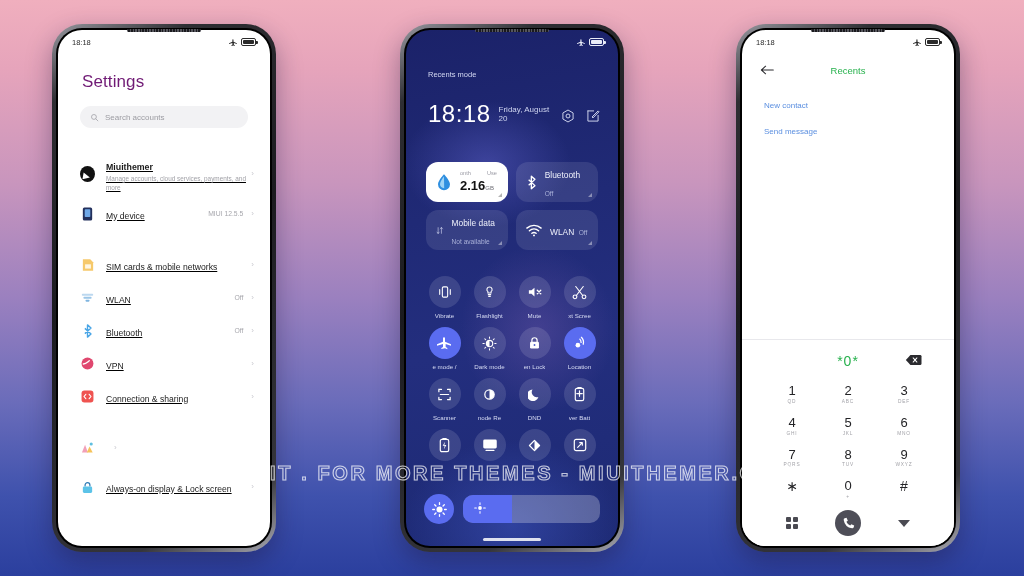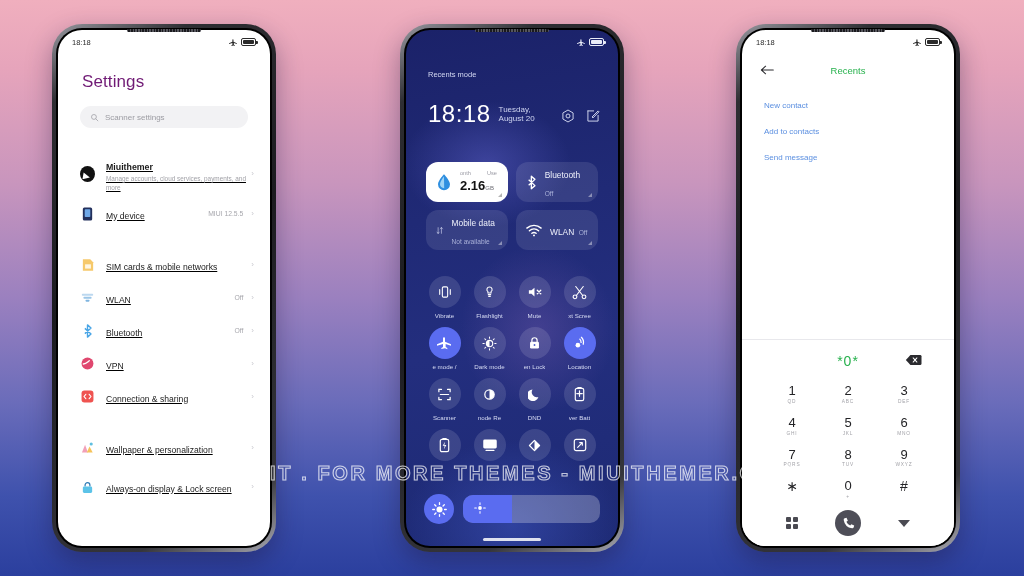--- a/index.html
+++ b/index.html
@@ -309,21 +309,21 @@
         </span>
       </div>
 
       <div class="settings-title">Settings</div>
 
       <div class="search-box">
         <svg class="srch-ico" viewBox="0 0 24 24">
           <circle cx="10.5" cy="10.5" r="6.5" fill="none" stroke="#a3a3a9" stroke-width="2.2"></circle>
           <line x1="15.5" y1="15.5" x2="21" y2="21" stroke="#a3a3a9" stroke-width="2.2" stroke-linecap="round"></line>
         </svg>
-        <span class="ph">Scanner settings</span>
+        <span class="ph">Search accounts</span>
       </div>
 
       <div class="settings-list">
 
         <div class="gap-sm"></div>
 
         <div class="set-row tall">
           <span class="set-ico">
               <span class="avatar-dark shape"></span>
             </span>
@@ -423,23 +423,20 @@
         <div class="gap-md"></div>
 
         <div class="set-row">
           <span class="set-ico">
             <svg width="13" height="13" viewBox="0 0 14 14">
               <path d="M1 12.4 4.4 4l3 8.4z" fill="#f2a0b8"></path>
               <path d="M6.2 12.4 9.2 6l3.4 6.4z" fill="#f6c35a"></path>
               <circle cx="11" cy="3.2" r="1.7" fill="#5fbfe0"></circle>
             </svg>
           </span>
-          <span class="set-mid">
-            <span class="set-label">Wallpaper &amp; personalization</span>
-          </span>
           <span class="set-val"></span>
           <span class="chev">›</span>
         </div>
 
         <div class="set-row tall">
           <span class="set-ico">
             <svg width="13" height="13" viewBox="0 0 14 14">
               <path d="M4.4 6V4.4a2.6 2.6 0 0 1 5.2 0V6" fill="none" stroke="#2e7bb5" stroke-width="1.3"></path>
               <rect x="2" y="5.8" width="10" height="7" rx="1.4" fill="#5cc3e8"></rect>
             </svg>
@@ -470,21 +467,21 @@
           <span class="battery">
               <i></i>
             </span>
         </span>
       </div>
 
       <div class="cc-airplane">Recents mode</div>
 
       <div class="cc-clockrow">
         <span class="cc-time">18:18</span>
-        <span class="cc-date">Tuesday, August 20</span>
+        <span class="cc-date">Friday, August 20</span>
         <span class="cc-actions">
           <svg width="14" height="14" viewBox="0 0 22 22">
             <path d="M11 1.6 19 6.2v9.6L11 20.4 3 15.8V6.2z" fill="none" stroke="#dfe4f8" stroke-width="1.4" stroke-linejoin="round"></path>
             <circle cx="11" cy="11" r="3.1" fill="none" stroke="#dfe4f8" stroke-width="1.4"></circle>
           </svg>
           <svg width="14" height="14" viewBox="0 0 22 22">
             <path d="M3 3h9M3 3v16h16v-9" fill="none" stroke="#dfe4f8" stroke-width="1.4" stroke-linecap="round"></path>
             <path d="M9.5 12.5 19 3l1.4 1.4L11 14z" fill="none" stroke="#dfe4f8" stroke-width="1.4" stroke-linejoin="round"></path>
           </svg>
         </span>
@@ -751,21 +748,20 @@
 
       <div class="dial-head">
         <svg class="back-arrow" viewBox="0 0 20 16">
           <path d="M19 8H2M2 8l6-5.4M2 8l6 5.4" fill="none" stroke="#2b2b2f" stroke-width="1.5" stroke-linecap="round" stroke-linejoin="round"></path>
         </svg>
         <span class="dial-title">Recents</span>
       </div>
 
       <div class="dial-links">
         <div class="dial-link">New contact</div>
-        <div class="dial-link">Add to contacts</div>
         <div class="dial-link">Send message</div>
       </div>
 
       <div class="dial-spacer"></div>
 
       <div class="keypad-panel">
         <div class="number-row">
           <span class="dialed">*0*</span>
           <span class="backspace">
             <svg width="17" height="12" viewBox="0 0 20 14">

